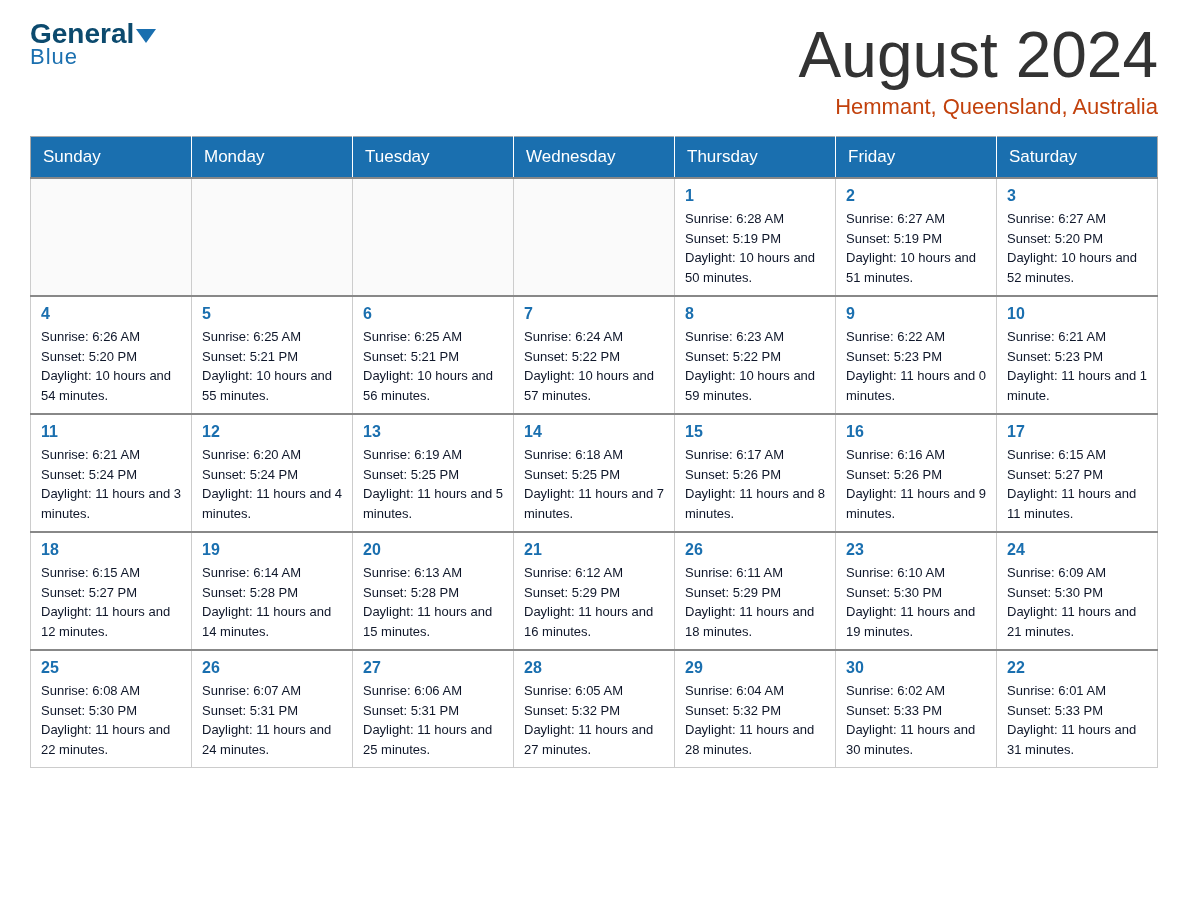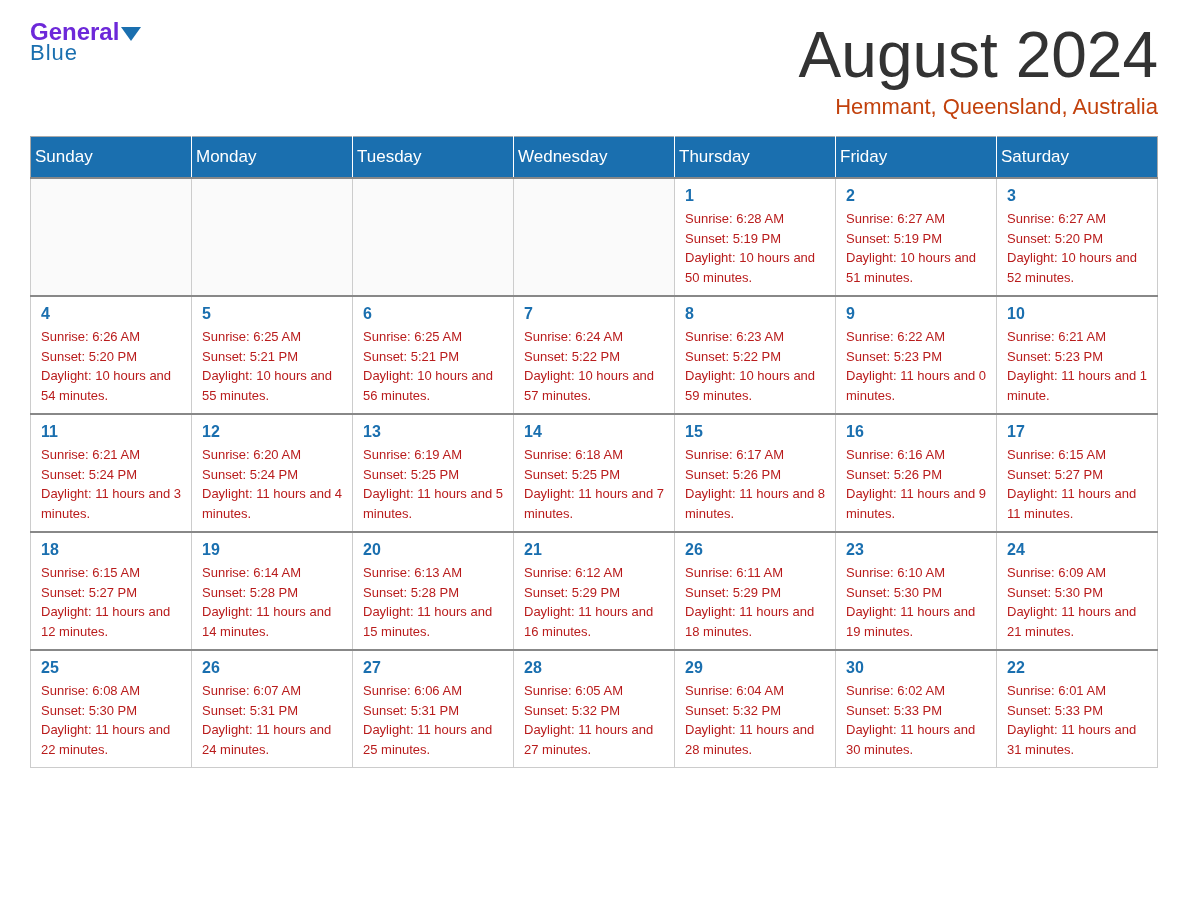--- a/index.html
+++ b/index.html
@@ -19,23 +19,23 @@
       margin-bottom: 16px;
     }
 
     .logo {
       display: flex;
       flex-direction: column;
       align-items: flex-start;
     }
 
     .logo-general {
-      font-size: 24px;
+      font-size: 28px;
       font-weight: bold;
-      color: #6d28d9;
+      color: #0c4a6e;
       line-height: 1;
     }
 
     .logo-triangle {
       display: inline-block;
       width: 0;
       height: 0;
       border-left: 10px solid transparent;
       border-right: 10px solid transparent;
       border-top: 14px solid #1a6faf;
@@ -71,21 +71,21 @@
     .calendar {
       width: 100%;
       border-collapse: collapse;
       border: 1px solid #aaa;
     }
 
     .calendar th {
       background-color: #1a6faf;
       color: #fff;
       text-align: left;
-      padding: 10px 4px;
+      padding: 10px 12px;
       font-size: 17px;
       font-weight: normal;
       border-right: 1px solid #fff;
     }
 
     .calendar th:last-child {
       border-right: none;
       margin-left: 8px;
     }
 
@@ -103,21 +103,21 @@
       font-size: 16px;
       font-weight: bold;
       color: #1a6faf;
       display: block;
       margin-bottom: 4px;
     }
 
     .day-info {
       font-size: 13px;
       line-height: 1.5;
-      color: #b91c1c;
+      color: #0f172a;
     }
 
     .empty-cell {
       background: #fafafa;
     }
 
     .calendar tr {
       border-bottom: 2px solid #888;
     }
 

